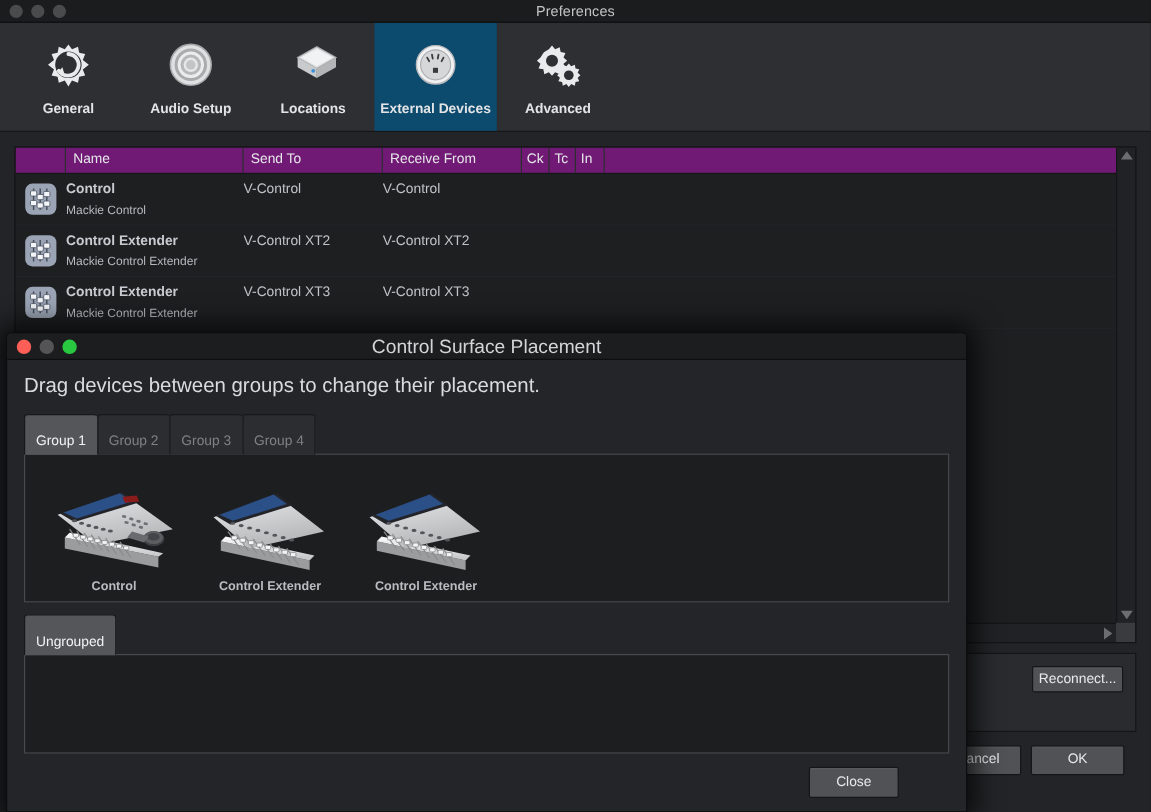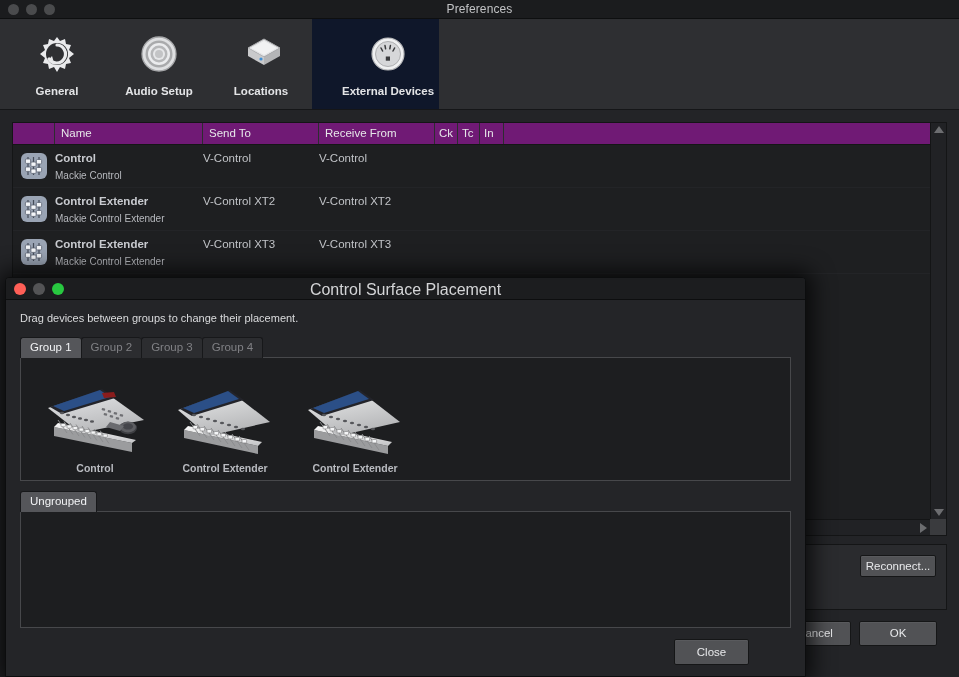--- a/index.html
+++ b/index.html
@@ -64,21 +64,21 @@
   }
   .tb-item {
     width: 102px;
     display: flex;
     flex-direction: column;
     align-items: center;
     justify-content: center;
     gap: 7px;
     cursor: default;
   }
-  .tb-item.selected { background: #0f172a; padding-left: 25px; }
+  .tb-item.selected { background: #0c4a6e; }
   .tb-label {
     font-size: 11.5px;
     font-weight: bold;
     color: #e3e4e6;
     white-space: nowrap;
   }
   .tb-icon { width: 48px; height: 46px; display:block; }
 
   
   .content {
@@ -294,36 +294,36 @@
     color: #d4d5d7;
   }
   .dlg-body {
     flex: 1;
     padding: 12px 14px 0 14px;
     display: flex;
     flex-direction: column;
     min-height: 0;
   }
   .dlg-instruction {
-    font-size: 11px;
+    font-size: 17px;
     color: #dadbdd;
     margin-bottom: 13px;
     flex: none;
   }
   .tabstrip {
     display: flex;
     flex: none;
     position: relative;
     z-index: 2;
   }
   .tab {
     font-size: 11.5px;
     color: #808185;
     background: #2c2d30;
-    padding: 3px 9px 5px 9px;
+    padding: 16px 9px 5px 9px;
     border: 1px solid #17181a;
     border-bottom: none;
     border-right: none;
     border-radius: 3px 3px 0 0;
     cursor: default;
     white-space: nowrap;
   }
   .tab:last-child { border-right: 1px solid #17181a; }
   .tab.active {
     background: #55565a;
@@ -436,20 +436,31 @@
           <line x1="17" y1="16" x2="18.6" y2="19"></line>
           <line x1="21" y1="13.6" x2="21.6" y2="16.8"></line>
           <line x1="26.4" y1="13.6" x2="25.8" y2="16.8"></line>
           <line x1="30.6" y1="16" x2="29" y2="19"></line>
         </g>
         <rect x="21.8" y="24.5" width="4.2" height="4.2" fill="#3a3b3d"></rect>
       </svg>
       <div class="tb-label">External Devices</div>
     </div>
 
+    <div class="tb-item">
+      <svg class="tb-icon" viewBox="0 0 48 46">
+        <g fill="#e9eaec">
+          <path d="M19 6 L21.6 9 L25.4 7.4 L26.2 11.4 L30.2 12.2 L28.6 16 L31.6 18.6 L28.6 21.2 L30.2 25 L26.2 25.8 L25.4 29.8 L21.6 28.2 L19 31.2 L16.4 28.2 L12.6 29.8 L11.8 25.8 L7.8 25 L9.4 21.2 L6.4 18.6 L9.4 16 L11.8 12.2 L12.6 11.4 L16.4 9 Z"></path>
+          <path d="M33 21 L35 23.3 L38 22 L38.6 25.1 L41.7 25.7 L40.4 28.7 L42.7 30.7 L40.4 32.7 L41.7 35.7 L38.6 36.3 L38 39.4 L35 38.1 L33 40.4 L31 38.1 L28 39.4 L27.4 36.3 L24.3 35.7 L25.6 32.7 L23.3 30.7 L25.6 28.7 L24.3 25.7 L27.4 25.1 L28 22 L31 23.3 Z"></path>
+        </g>
+        <circle cx="19" cy="18.6" r="5" fill="#2e2f32"></circle>
+        <circle cx="33" cy="30.7" r="4" fill="#2e2f32"></circle>
+      </svg>
+      <div class="tb-label">Advanced</div>
+    </div>
 
   </div>
 
   <div class="content">
 
     <div class="table-wrap">
       <div class="table-scrollarea">
 
         <div class="thead">
           <div class="th c-icon"></div>

